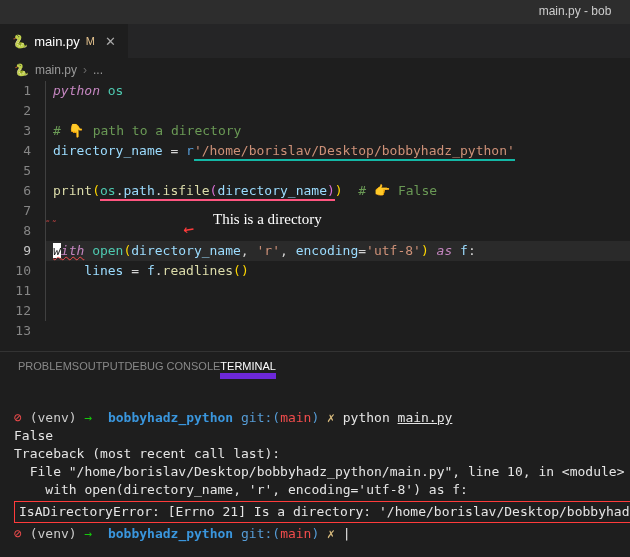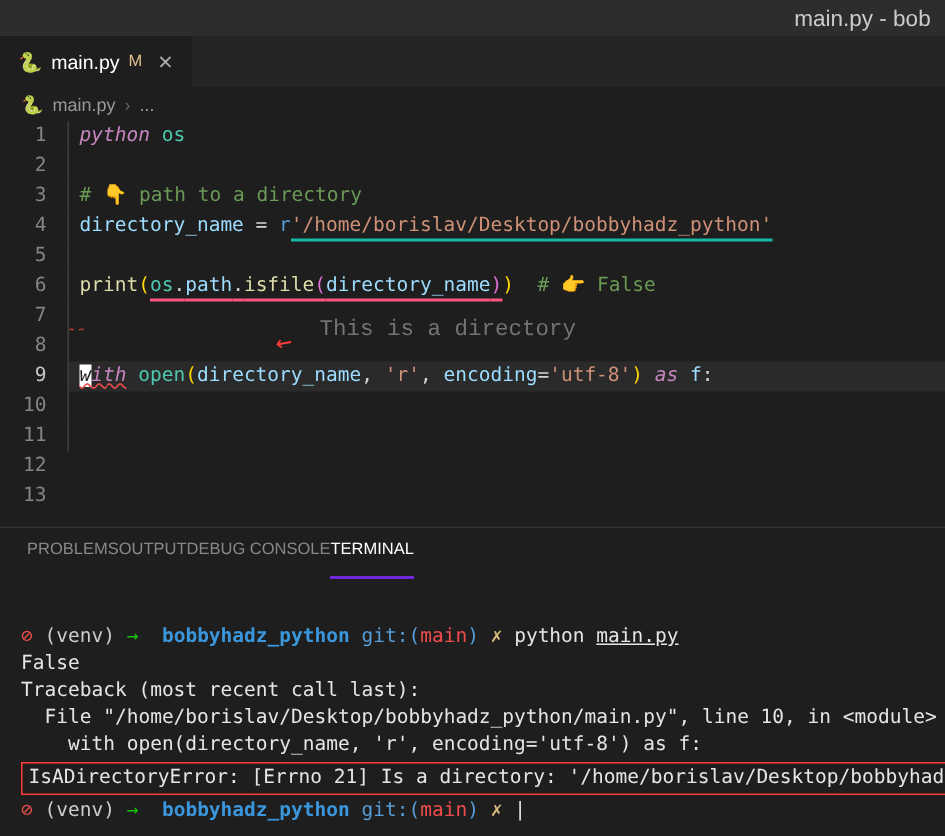--- a/index.html
+++ b/index.html
@@ -11,21 +11,21 @@
     width: 630px;
     height: 557px;
     overflow: hidden;
   }
   .title-bar {
     background: #2d2d2d;
     color: #ccc;
     text-align: center;
     padding: 4px 0;
     font-family: -apple-system, sans-serif;
-    font-size: 15px;
+    font-size: 12px;
     height: 24px;
     overflow: hidden;
   }
   .title-bar span { position: relative; left: 260px; }
   .tabs {
     background: #252526;
     display: flex;
     height: 35px;
     border-bottom: 1px solid #1e1e1e;
   }
@@ -82,37 +82,37 @@
   .c-str { color: #ce9178; }
   .c-prefix { color: #569cd6; }
   .c-fn { color: #dcdcaa; }
   .c-call { color: #4ec9b0; }
   .c-paren { color: #ffd700; }
   .c-paren2 { color: #da70d6; }
   .underline-str { border-bottom: 2px solid #14b8a6; padding-bottom:1px; }
   .underline-path { border-bottom: 2px solid #ff5680; padding-bottom:1px; }
   .annot {
     position: absolute;
-    color: #737373;
-    font-family: Liberation Mono, monospace;
+    color: #ffffff;
+    font-family: Liberation Serif, serif;
     font-size: 15px;
     pointer-events: none;
   }
   .arrow { position:absolute; color:#ff3b3b; font-size:18px; }
   .sel { background:#fff; color:#1e1e1e; }
   .red-dots { position:absolute; color:#f14c4c; font-size:9px; letter-spacing:1px;}
   .panel-tabs {
     display:flex;
     padding: 8px 18px 6px;
     font-family: -apple-system, sans-serif;
     font-size: 11px;
     color: #888;
     border-top:1px solid #333;
   }
-  .panel-tabs .ptab.active { color:#fff; border-bottom:2px solid #6d28d9; padding-bottom:12px;}
+  .panel-tabs .ptab.active { color:#fff; border-bottom:6px solid #6d28d9; padding-bottom:1px;}
   .terminal {
     padding: 6px 10px 6px 14px;
     font-size: 13px;
     line-height: 18px;
     white-space: pre;
     overflow: hidden;
   }
   .t-red{color:#f14c4c;}
   .t-green{color:#16c60c;}
   .t-cyan{color:#3a96dd;font-weight:bold;}
@@ -174,20 +174,21 @@
   <div class="code">
     <div class="row"><span class="guide"></span><span class="c-kw">python</span> <span class="c-mod">os</span></div>
     <div class="row"><span class="guide"></span></div>
     <div class="row"><span class="guide"></span><span class="c-com"># 👇 path to a directory</span></div>
     <div class="row"><span class="guide"></span><span class="c-var">directory_name</span><span class="c-op"> = </span><span class="c-prefix">r</span><span class="c-str underline-str">'/home/borislav/Desktop/bobbyhadz_python'</span></div>
     <div class="row"><span class="guide"></span></div>
     <div class="row"><span class="guide"></span><span class="c-fn">print</span><span class="c-paren">(</span><span class="c-mod underline-path">os</span><span class="underline-path">.</span><span class="c-var underline-path">path</span><span class="underline-path">.</span><span class="c-fn underline-path">isfile</span><span class="c-paren2 underline-path">(</span><span class="c-var underline-path">directory_name</span><span class="c-paren2 underline-path">)</span><span class="c-paren">)</span>  <span class="c-com"># 👉 False</span></div>
     <div class="row"><span class="guide"></span><span class="red-dots" style="left:0; top:13px;">˜˜</span></div>
     <div class="row"><span class="guide"></span></div>
     <div class="row curline"><span class="guide"></span><span class="c-kw red-squiggle"><span class="sel">w</span><span>ith</span></span> <span class="c-call">open</span><span class="c-paren">(</span><span class="c-var">directory_name</span>, <span class="c-str">'r'</span>, <span class="c-var">encoding</span><span class="c-op">=</span><span class="c-str">'utf-8'</span><span class="c-paren">)</span> <span class="c-kw">as</span> <span class="c-var">f</span>:</div>
+    <div class="row"><span class="guide"></span>    <span class="c-var">lines</span> <span class="c-op">=</span> <span class="c-var">f</span>.<span class="c-fn">readlines</span><span class="c-paren">(</span><span class="c-paren">)</span></div>
     <div class="row"><span class="guide"></span></div>
     <div class="row"><span class="guide"></span></div>
 
     <span class="arrow" style="left:140px; top:136px; transform:rotate(35deg);">↙</span>
     <span class="annot" style="left:168px; top:130px;">This is a directory</span>
   </div>
 </div>
 
 <div class="panel-tabs">
   <span class="ptab">PROBLEMS</span>

